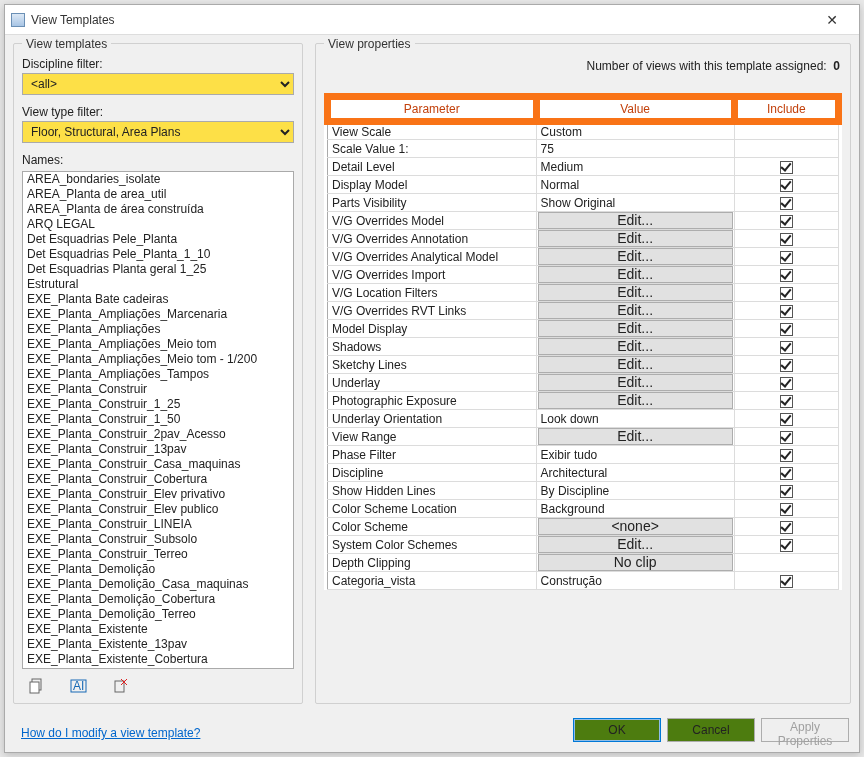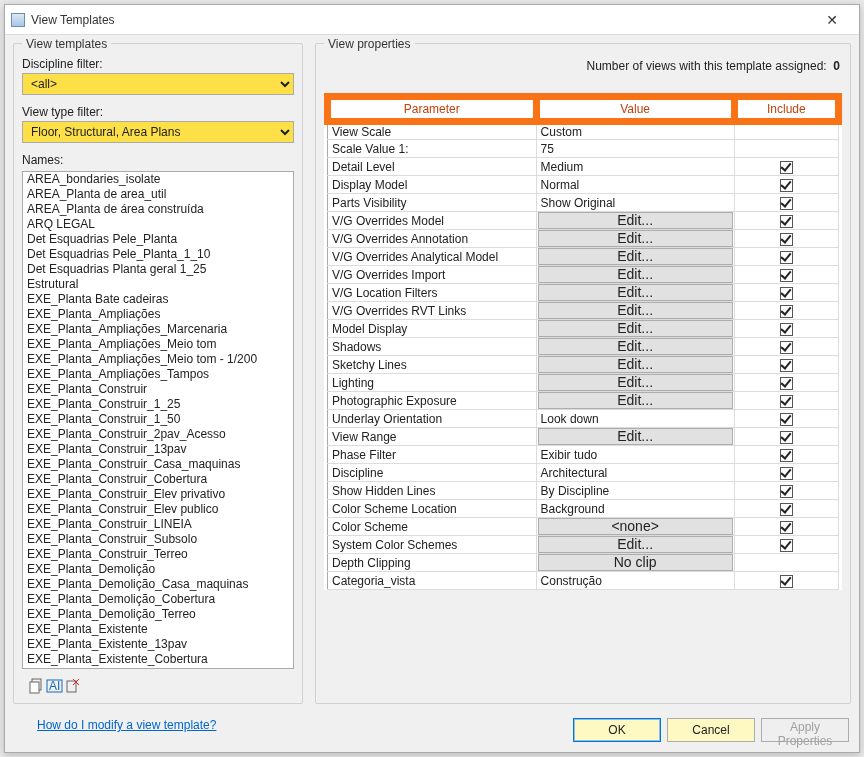--- a/index.html
+++ b/index.html
@@ -30,21 +30,21 @@
   select.combo {
     width: 100%; height: 22px; background: #fde047; border: 1px solid #aaa;
     padding: 1px 4px; color: #222;
   }
   .listbox {
     flex: 1; border: 1px solid #aaa; background: #fff; overflow-y: scroll;
     margin-top: 2px; min-height: 0;
   }
   .listitem { padding: 0 4px; line-height: 15px; color: #222; white-space: nowrap; cursor: default; }
   .listitem.selected { background: #0078d7; color: #fff; }
-  .icon-row { display: flex; gap: 0; margin-top: 8px; padding-left: 6px; }
+  .icon-row { display: flex; gap: 24px; margin-top: 8px; padding-left: 6px; }
   .icon-row .tool { width: 18px; height: 18px; display: flex; align-items: center; justify-content: center; cursor: pointer; }
   .count-row { text-align: right; color: #222; margin: 8px 2px 20px 0; }
   .count-row b { font-weight: bold; }
   .propgrid {
     border: 1px solid #888; background: #fff; width: 100%;
     border-collapse: collapse; table-layout: fixed;
   }
   .propgrid th {
     background: #fff; border: 7px solid #f97316; padding: 2px 4px; font-weight: normal;
     text-align: center; color: #c2410c; height: 20px;
@@ -67,26 +67,26 @@
     display: inline-block; width: 13px; height: 13px; border: 1px solid #555;
     background: #fff; position: relative; cursor: pointer; vertical-align: middle;
   }
   .chk.checked::after {
     content: ""; position: absolute; left: 2px; top: -1px; width: 4px; height: 8px;
     border: solid #222; border-width: 0 2px 2px 0; transform: rotate(40deg);
   }
   .grid-scroll { flex: 1; overflow: auto; }
   .help-link { color: #0066cc; text-decoration: underline; cursor: pointer; padding: 0 8px 2px 8px; }
   .footer {
-    display: flex; justify-content: space-between; align-items: flex-start;
-    padding: 6px 10px 10px 24px;
+    display: flex; justify-content: space-between; align-items: flex-end;
+    padding: 6px 10px 10px 8px;
   }
   .footer .btns { display: flex; gap: 6px; }
   .footer button {
-    width: 88px; height: 24px; border: 1px solid #adadad; background: #fef9c3;
+    width: 88px; height: 24px; border: 1px solid #adadad; background: #4d7c0f;
     cursor: pointer; color: #222;
   }
   .footer button.default { border: 1px solid #0078d7; box-shadow: inset 0 0 0 1px #8fbde8; }
   .footer button:disabled { color: #a0a0a0; background: #efefef; cursor: default; }
   ::-webkit-scrollbar { width: 16px; background: #f0f0f0; }
   ::-webkit-scrollbar-thumb { background: #c8c8c8; border: 1px solid #b4b4b4; }
   ::-webkit-scrollbar-button { display: block; height: 16px; background: #f0f0f0; border: 1px solid #ccc; }
 </style>
 </head>
 <body>
@@ -116,22 +116,22 @@
       <div class="listbox" id="names-list">
           <div class="listitem">AREA_bondaries_isolate</div>
           <div class="listitem">AREA_Planta de area_util</div>
           <div class="listitem">AREA_Planta de área construída</div>
           <div class="listitem">ARQ LEGAL</div>
           <div class="listitem">Det Esquadrias Pele_Planta</div>
           <div class="listitem">Det Esquadrias Pele_Planta_1_10</div>
           <div class="listitem">Det Esquadrias Planta geral 1_25</div>
           <div class="listitem">Estrutural</div>
           <div class="listitem">EXE_Planta Bate cadeiras</div>
+          <div class="listitem">EXE_Planta_Ampliações_Marcenaria</div>
           <div class="listitem">EXE_Planta_Ampliações</div>
-          <div class="listitem">EXE_Planta_Ampliações_Marcenaria</div>
           <div class="listitem">EXE_Planta_Ampliações_Meio tom</div>
           <div class="listitem">EXE_Planta_Ampliações_Meio tom - 1/200</div>
           <div class="listitem">EXE_Planta_Ampliações_Tampos</div>
           <div class="listitem">EXE_Planta_Construir</div>
           <div class="listitem">EXE_Planta_Construir_1_25</div>
           <div class="listitem">EXE_Planta_Construir_1_50</div>
           <div class="listitem">EXE_Planta_Construir_2pav_Acesso</div>
           <div class="listitem">EXE_Planta_Construir_13pav</div>
           <div class="listitem">EXE_Planta_Construir_Casa_maquinas</div>
           <div class="listitem">EXE_Planta_Construir_Cobertura</div>
@@ -274,21 +274,21 @@
                 <td class="cell-inc"><span class="chk checked"></span></td>
               </tr>
               <tr>
                 <td>Sketchy Lines</td>
                 <td style="padding: 0px 1px;">
                   <span class="cell-btn">Edit...</span>
                 </td>
                 <td class="cell-inc"><span class="chk checked"></span></td>
               </tr>
               <tr>
-                <td>Lighting</td>
+                <td>Underlay</td>
                 <td style="padding: 0px 1px;">
                   <span class="cell-btn">Edit...</span>
                 </td>
                 <td class="cell-inc"><span class="chk checked"></span></td>
               </tr>
               <tr>
                 <td>Photographic Exposure</td>
                 <td style="padding: 0px 1px;">
                   <span class="cell-btn">Edit...</span>
                 </td>

